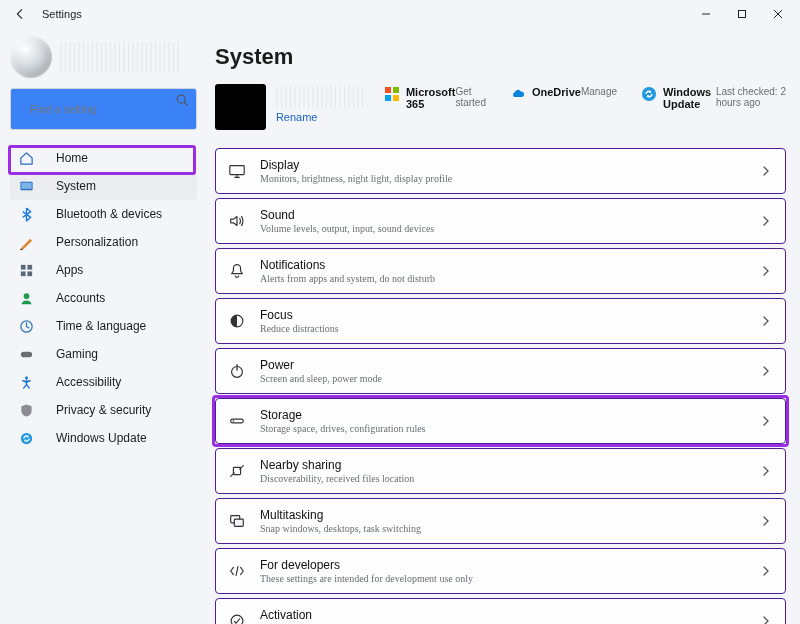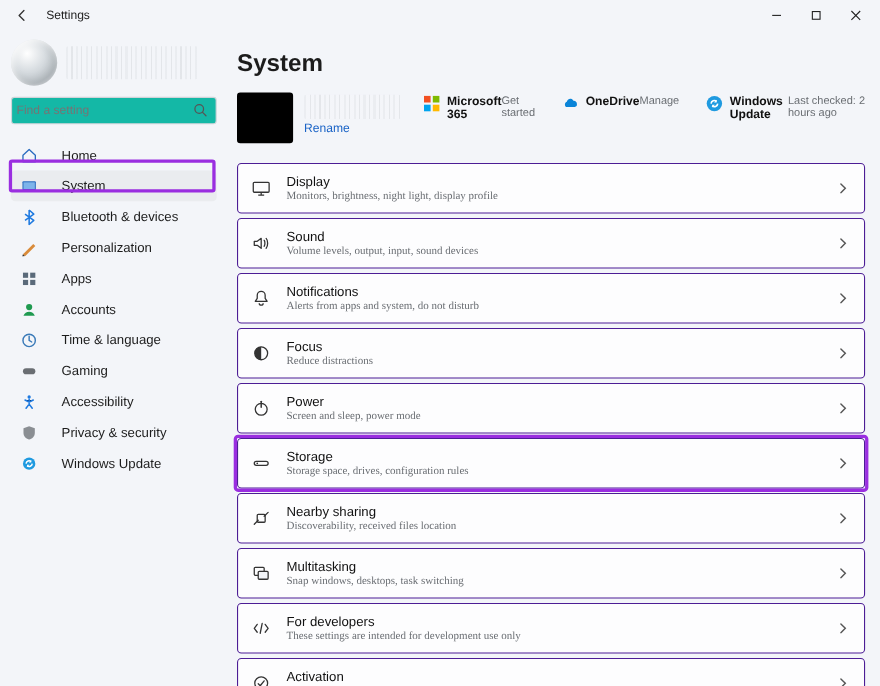--- a/index.html
+++ b/index.html
@@ -35,22 +35,22 @@
   }
   .user-ph {
     width:120px;height:30px;
     background: repeating-linear-gradient(90deg,#e6e9ed 0 2px,#f3f5f9 2px 5px,#dcdfe3 5px 6px,#f3f5f9 6px 9px);
     border-radius:2px; opacity:.7;
   }
   .search {
     position:relative; margin-bottom:14px;
   }
   .search input{
-    width:100%; height:25px; border:1px solid #d0d4d9; background:#14b8a6;
-    border-radius:3px; padding:0 26px 0 4px; font-size:11px; outline:none;
+    width:100%; height:42px; border:1px solid #d0d4d9; background:#3b82f6;
+    border-radius:3px; padding:0 26px 0 19px; font-size:11px; outline:none;
   }
   .search .icon{
     position:absolute; right:7px; top:5px; width:15px;height:15px;color:#555;
   }
   .nav { list-style:none; }
   .nav li{
     display:flex;align-items:center; gap:22px;
     padding:6px 8px; border-radius:4px; font-size:12px; color:#1c1c1c;
     cursor:default;
   }

